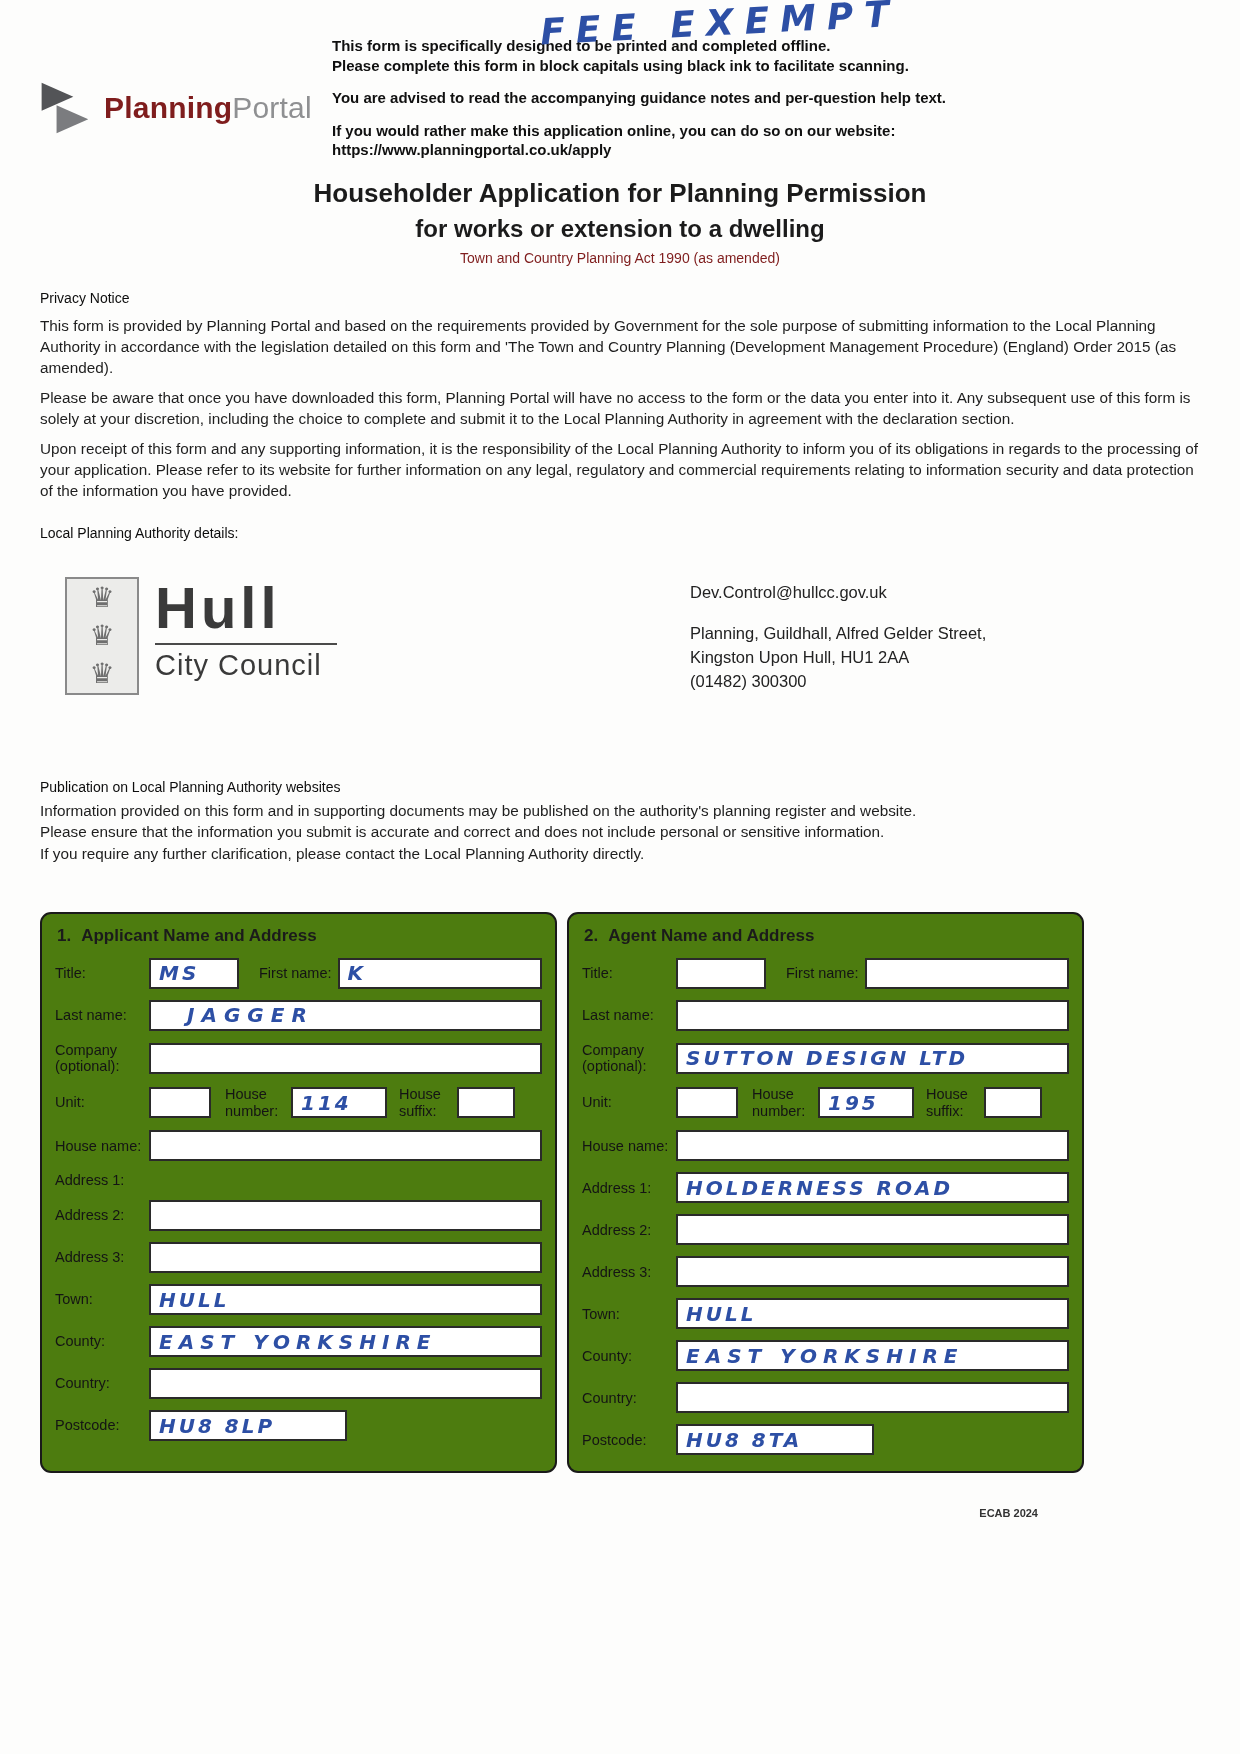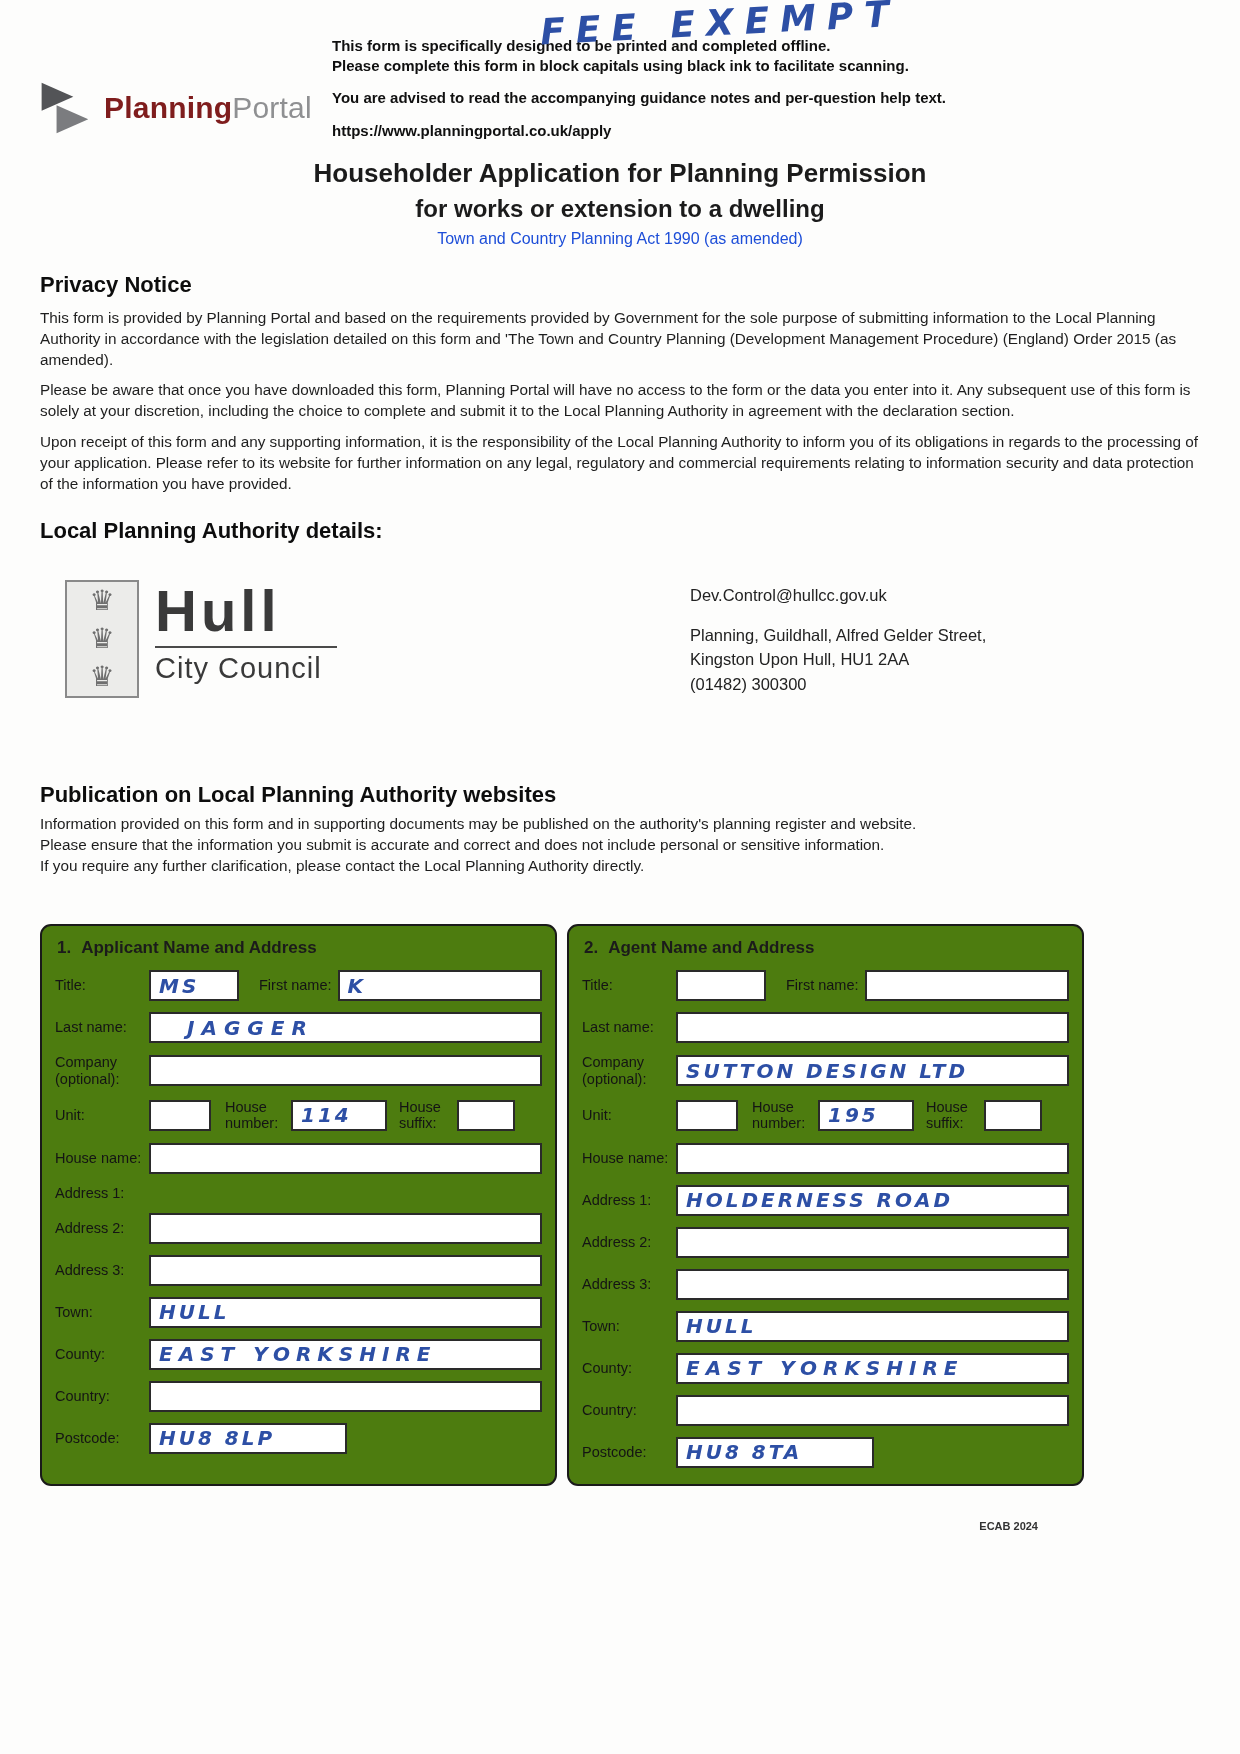--- a/index.html
+++ b/index.html
@@ -34,23 +34,23 @@
   .brand-text { font-size: 30px; letter-spacing: 0.2px; }
   .brand-bold { font-weight: bold; color: #7f1d1d; }
   .brand-light { color: #8f9092; }
 
   .intro { margin-left: 292px; padding-top: 36px; width: 730px; font-size: 15px; font-weight: bold; color: #101010; line-height: 1.3; }
   .intro .block { margin-bottom: 13px; }
 
   .main-title { text-align: center; margin-top: 18px; }
   .main-title .t1 { font-size: 26px; font-weight: bold; }
   .main-title .t2 { font-size: 24px; font-weight: bold; margin-top: 6px; }
-  .main-title .sub { font-size: 16px; margin-top: 7px; color: #1d4ed8; }
-
-  .section-heading { font-size: 22px; font-weight: bold; margin-top: 24px; color: #0d0d0d; }
+  .main-title .sub { font-size: 14px; margin-top: 7px; color: #7f1d1d; }
+
+  .section-heading { font-size: 14px; font-weight: normal; margin-top: 24px; color: #0d0d0d; }
   .para { font-size: 15.3px; line-height: 1.38; margin-top: 9px; color: #1e1e1e; }
 
   
   .lpa-row { position: relative; height: 160px; margin-top: 36px; }
   .hull-logo { position: absolute; left: 25px; top: 0; display: flex; align-items: flex-start; gap: 16px; }
   .crest {
     width: 74px; height: 118px;
     background: #ececea;
     border: 2px solid #8a8a8a;
     display: flex; flex-direction: column; align-items: center; justify-content: space-around;
@@ -114,20 +114,21 @@
 
   <div class="intro">
     <div class="block">
       <p>This form is specifically designed to be printed and completed offline.</p>
       <p>Please complete this form in block capitals using black ink to facilitate scanning.</p>
     </div>
     <div class="block">
       <p>You are advised to read the accompanying guidance notes and per-question help text.</p>
     </div>
     <div class="block">
+      <p>If you would rather make this application online, you can do so on our website:</p>
       <p>https://www.planningportal.co.uk/apply</p>
     </div>
   </div>
 
   <div class="main-title">
     <div class="t1">Householder Application for Planning Permission</div>
     <div class="t2">for works or extension to a dwelling</div>
     <div class="sub">Town and Country Planning Act 1990 (as amended)</div>
   </div>
 

